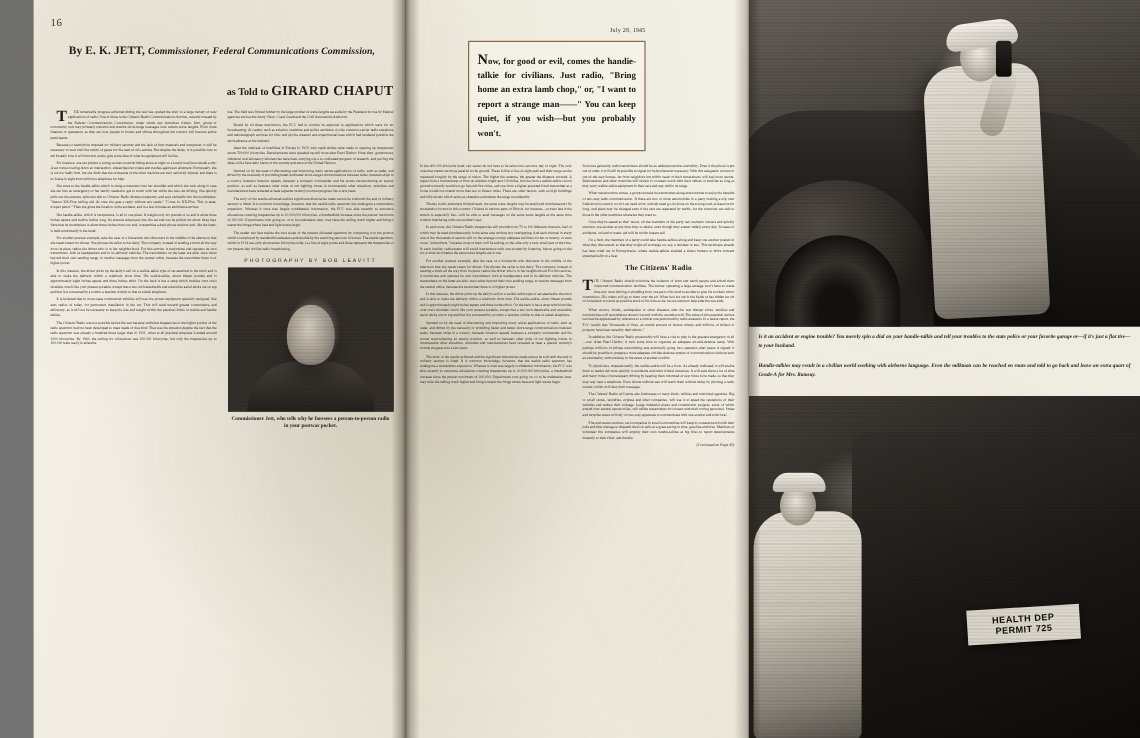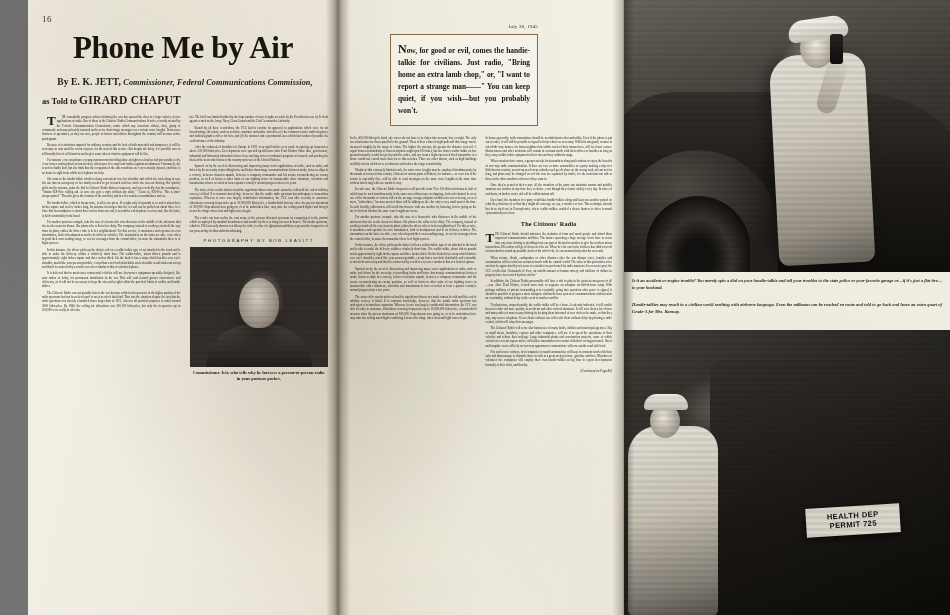--- a/index.html
+++ b/index.html
@@ -123,24 +123,24 @@
     font-weight: bold;
     color: #201c16;
     margin-top: 14px;
     letter-spacing: .1px;
   }
   .byline .ital {
     font-style: italic;
     font-size: 8.2px;
   }
   .byline2 {
-    text-align: left;
+    text-align: right;
     font-size: 8.5px;
     color: #201c16;
-    margin-top: 7px;
+    margin-top: 22px;
     font-weight: bold;
   }
   .byline2 .big {
     font-size: 11.5px;
     letter-spacing: .3px;
   }
 
   
   .cols2 {
     display: flex;
@@ -431,21 +431,20 @@
 </style>
 </head>
 <body>
 
 <div id="spread">
 
   <div class="page" id="page-left">
 
     <div class="folio">16</div>
 
-    <h1 class="headline">Phone Me by Air</h1>
 
     <div class="byline">
       <span>By E. K. JETT,</span>
       <span class="ital">Commissioner, Federal Communications Commission,</span>
     </div>
     <div class="byline2">
       <span>as Told to</span>
       <span class="big">GIRARD CHAPUT</span>
     </div>
 

